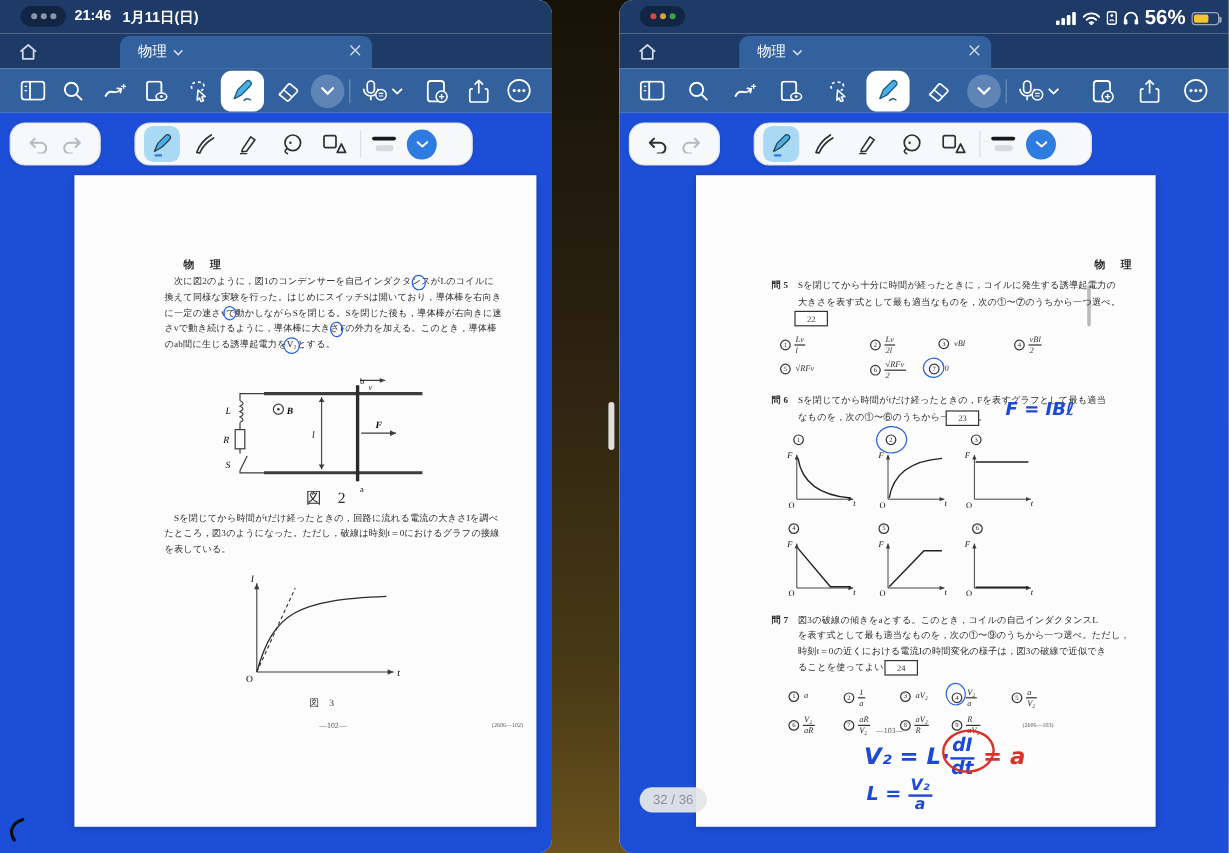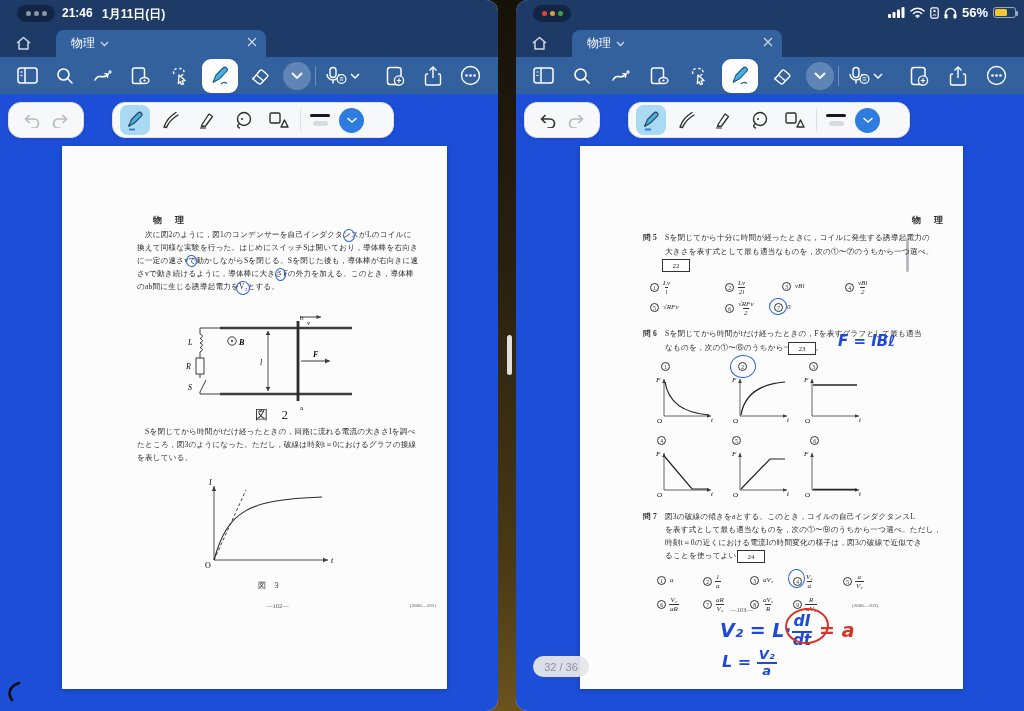--- a/index.html
+++ b/index.html
@@ -3,39 +3,39 @@
 <meta charset="utf-8">
 <style>
   * { margin:0; padding:0; box-sizing:border-box; }
   html,body { width:1024px; height:711px; overflow:hidden; }
   body {
     font-family:"Liberation Sans", sans-serif;
     background:linear-gradient(180deg,#171208 0%,#2a2110 40%,#4a3a15 80%,#6b531d 100%);
     position:relative;
   }
   .win { position:absolute; top:0; height:711px; background:#edeff2; overflow:hidden; }
-  #win-left  { left:0; width:498px; border-radius:0 12px 12px 0; }
+  #win-left  { left:0; width:460px; border-radius:0 12px 12px 0; }
   #win-right { left:516px; width:508px; border-radius:12px 0 0 12px; }
 
   .statusbar { position:relative; height:28px; background:#1e3a66; color:#fff; }
   .dots-pill { position:absolute; top:5px; left:17px; width:38px; height:17px; border-radius:9px;
                background:rgba(10,20,40,.55); display:flex; align-items:center; justify-content:center; gap:3px; }
   .dots-pill i { width:5px; height:5px; border-radius:50%; background:#8d96a8; display:block; }
   #win-right .dots-pill i:nth-child(1){ background:#e0443e; }
   #win-right .dots-pill i:nth-child(2){ background:#d9a13b; }
   #win-right .dots-pill i:nth-child(3){ background:#3fa142; }
   .status-time { position:absolute; left:62px; top:6px; font-size:12px; font-weight:bold; }
   .status-date { position:absolute; left:102px; top:6px; font-size:12px; font-weight:bold; }
   .status-right { position:absolute; right:8px; top:5px; display:flex; align-items:center; gap:5px; }
-  .batt-pct { font-size:13px; font-weight:bold; }
+  .batt-pct { font-size:17px; font-weight:bold; }
   .battery { position:relative; width:23px; height:11px; border:1px solid rgba(255,255,255,.55); border-radius:3px; }
   .battery .fill { position:absolute; left:1px; top:1px; bottom:1px; width:56%; background:#f5c531; border-radius:1.5px; }
   .battery .nub { position:absolute; right:-3px; top:3px; width:2px; height:5px; background:rgba(255,255,255,.55); border-radius:0 1px 1px 0; }
 
-  .tabrow { position:relative; height:29px; background:#1e3a66; display:flex; align-items:flex-end; }
+  .tabrow { position:relative; height:29px; background:#1e3a66; display:flex; align-items:flex-end;gap:44px; }
   .home-btn { width:46px; height:29px; display:flex; align-items:center; justify-content:center; }
   .tab { position:relative; margin-left:10px; width:210px; height:27px; background:#33619e; border-radius:8px 8px 0 0;
          display:flex; align-items:center; color:#fff; }
   .tab-title { font-size:12px; margin-left:15px; }
   .tab-chev { margin-left:5px; display:flex; }
   .tab-close { position:absolute; right:9px; top:7px; display:flex; }
 
   .toolbar { position:relative; height:37px; background:#33619e; display:flex; align-items:center; padding:0 12px; }
   .tb-icon { width:30px; height:30px; display:flex; align-items:center; justify-content:center; flex:none; }
   .tb-gap { flex:1; }
@@ -60,21 +60,21 @@
   .page { position:absolute; background:#fcfcfc; box-shadow:0 1px 5px rgba(0,0,0,.22); }
   .doc { font-family:"Liberation Serif", serif; color:#2a2a2a; }
   .doc-h { position:absolute; font-weight:bold; font-size:9px; letter-spacing:2px; }
   .dline { position:absolute; font-size:7.6px; white-space:nowrap; letter-spacing:.2px; }
   .tiny { position:absolute; font-size:6px; color:#555; white-space:nowrap; }
   .qbox { position:absolute; border:1px solid #333; font-size:7px; text-align:center; line-height:12px; width:28px; height:13px; background:#fff; }
 
   .opt { position:absolute; display:flex; align-items:center; gap:3px; font-size:7px; font-style:italic; font-family:"Liberation Serif",serif; }
   .cn { display:inline-flex; width:9px; height:9px; border:0.9px solid #333; border-radius:50%;
         align-items:center; justify-content:center; font-size:5.5px; font-style:normal; flex:none; }
-  .fr { display:inline-flex; flex-direction:column; align-items:center; line-height:1.15; }
+  .fr { display:inline-flex; flex-direction:column; line-height:1.15; }
   .fb { border-top:0.7px solid #333; padding:0 1px; font-style:italic; }
   .fb:empty { display:none; }
   .ft { padding:0 1px; }
 
   .ink-circle { position:absolute; border:1.8px solid #2661e2; border-radius:50%; transform:rotate(-5deg); }
   .ink-circle.red { border-color:#d93228; border-width:2px; }
   .hw { position:absolute; color:#1c49d8; font-family:"DejaVu Sans",sans-serif; font-style:italic; font-weight:bold; white-space:nowrap;text-align:right; }
   .hw .red { color:#d93228; }
   .hw-fr { display:inline-flex; flex-direction:column; align-items:center; line-height:1; vertical-align:middle; font-size:.82em; }
   .hw-fr .t { border-bottom:2px solid currentColor; padding:0 2px 1px; }

